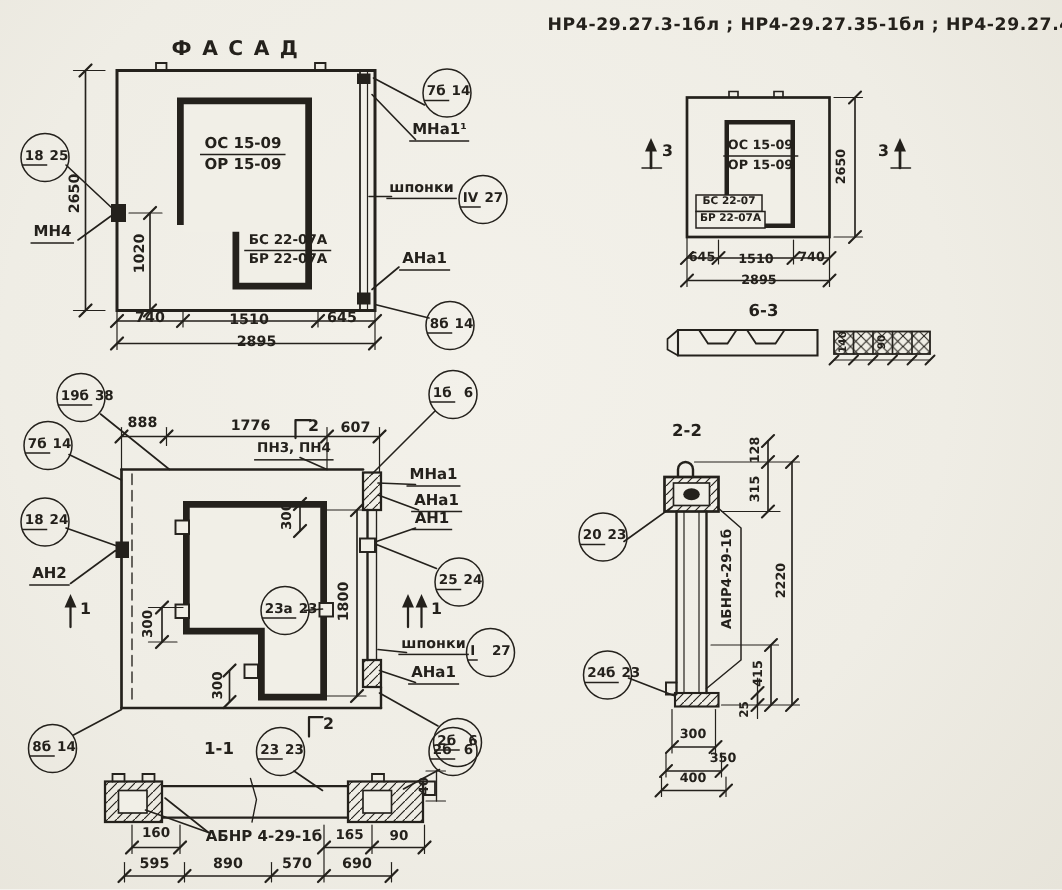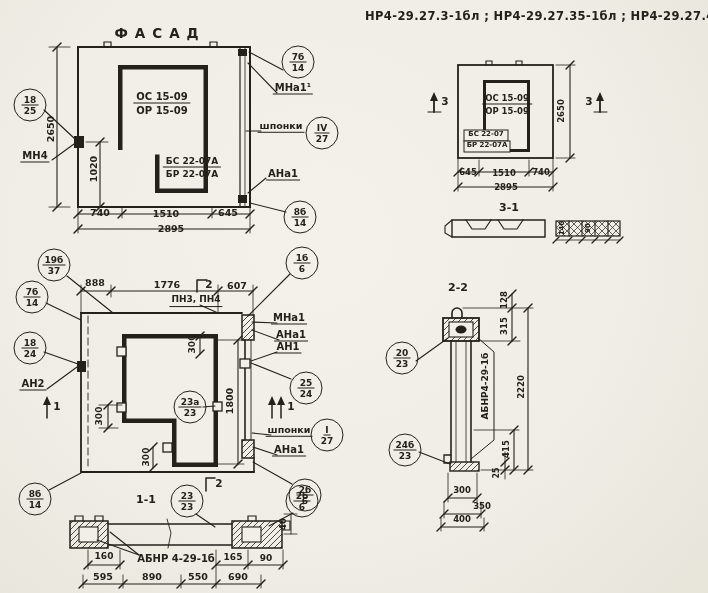--- a/index.html
+++ b/index.html
@@ -18,21 +18,21 @@
   .f115{font-size:11.5px;}.f125{font-size:12.5px;}
   .lsT{letter-spacing:0.4px;}
   .title-facade{font-size:13.5px;letter-spacing:7px;}
   .title-scheme{font-size:13px;letter-spacing:2.5px;}
   .title-inner{font-size:12.5px;letter-spacing:1.2px;}
   .frac{position:absolute;text-align:center;color:#24211c;font-weight:700;transform:translate(-50%,-50%);}
   .frac .fr-t{display:block;border-bottom:1.5px solid #24211c;padding:0 3px 1px;}
   .frac .fr-b{display:block;padding-top:1px;}
   .callout{
     position:absolute;width:31px;height:31px;border:1.6px solid #24211c;border-radius:50%;
-    display:flex;flex-direction:column;align-items:center;justify-content:center;
+    display:flex;flex-direction:row;align-items:center;justify-content:space-between;
     color:#24211c;font-weight:700;font-size:9px;line-height:1.15;
     transform:translate(-50%,-50%);background:transparent;
   }
   .callout .t{border-bottom:1.3px solid #24211c;padding:0 2px;}
   .callout .b{padding:0 2px;}
 </style>
 </head>
 <body>
 
 <div class="sheet">
@@ -380,21 +380,21 @@
 <div class="txt ctr f10 ul" style="left:283px;top:174px">АНа1</div>
 <div class="txt rotc f95" style="left:51px;top:129px">2650</div>
 <div class="txt rotc f95" style="left:94px;top:169px">1020</div>
 <div class="txt ctr f95" style="left:100px;top:213px">740</div>
 <div class="txt ctr f95" style="left:166px;top:214px">1510</div>
 <div class="txt ctr f95" style="left:228px;top:213px">645</div>
 <div class="txt ctr f95" style="left:171px;top:229px">2895</div>
 
 <div class="callout" style="left:54px;top:265px">
   <span class="t">19б</span>
-  <span class="b">37</span>
+  <span class="b">38</span>
 </div>
 <div class="callout" style="left:32px;top:297px">
   <span class="t">7б</span>
   <span class="b">14</span>
 </div>
 <div class="callout" style="left:30px;top:348px">
   <span class="t">18</span>
   <span class="b">24</span>
 </div>
 <div class="callout" style="left:302px;top:263px">
@@ -449,38 +449,38 @@
   <span class="t">2б</span>
   <span class="b">6</span>
 </div>
 <div class="txt ctr f10" style="left:176px;top:558px">АБНР 4-29-1б</div>
 <div class="txt ctr f9" style="left:104px;top:557px">160</div>
 <div class="txt ctr f9" style="left:233px;top:558px">165</div>
 <div class="txt ctr f9" style="left:266px;top:559px">90</div>
 <div class="txt rotc f85" style="left:284px;top:524px">40</div>
 <div class="txt ctr f95" style="left:103px;top:577px">595</div>
 <div class="txt ctr f95" style="left:152px;top:577px">890</div>
-<div class="txt ctr f95" style="left:198px;top:577px">550</div>
+<div class="txt ctr f95" style="left:198px;top:577px">570</div>
 <div class="txt ctr f95" style="left:238px;top:577px">690</div>
 
 <div class="frac f85" style="left:507px;top:104px">
   <span class="fr-t">ОС 15-09</span>
   <span class="fr-b">ОР 15-09</span>
 </div>
 <div class="txt ctr f7" style="left:486px;top:135px">БС 22-07</div>
 <div class="txt ctr f7" style="left:487px;top:146px">БР 22-07А</div>
 <div class="txt ctr f105" style="left:445px;top:102px">3</div>
 <div class="txt ctr f105" style="left:589px;top:102px">3</div>
 <div class="txt rotc f85" style="left:562px;top:111px">2650</div>
 <div class="txt ctr f85" style="left:468px;top:173px">645</div>
 <div class="txt ctr f85" style="left:504px;top:174px">1510</div>
 <div class="txt ctr f85" style="left:541px;top:173px">740</div>
 <div class="txt ctr f85" style="left:506px;top:188px">2895</div>
 
-<div class="txt ctr f11" style="left:509px;top:208px">3-1</div>
+<div class="txt ctr f11" style="left:509px;top:208px">6-3</div>
 <div class="txt rotc f7" style="left:563px;top:228px">140</div>
 <div class="txt rotc f7" style="left:589px;top:228px">90</div>
 
 <div class="txt ctr f11" style="left:458px;top:288px">2-2</div>
 <div class="txt rotc f85" style="left:505px;top:300px">128</div>
 <div class="txt rotc f85" style="left:505px;top:326px">315</div>
 <div class="txt rotc f85" style="left:522px;top:387px">2220</div>
 <div class="txt rotc f85" style="left:507px;top:449px">415</div>
 <div class="txt rotc f8" style="left:497px;top:473px">25</div>
 <div class="txt rotc f9" style="left:486px;top:386px">АБНР4-29-1б</div>

